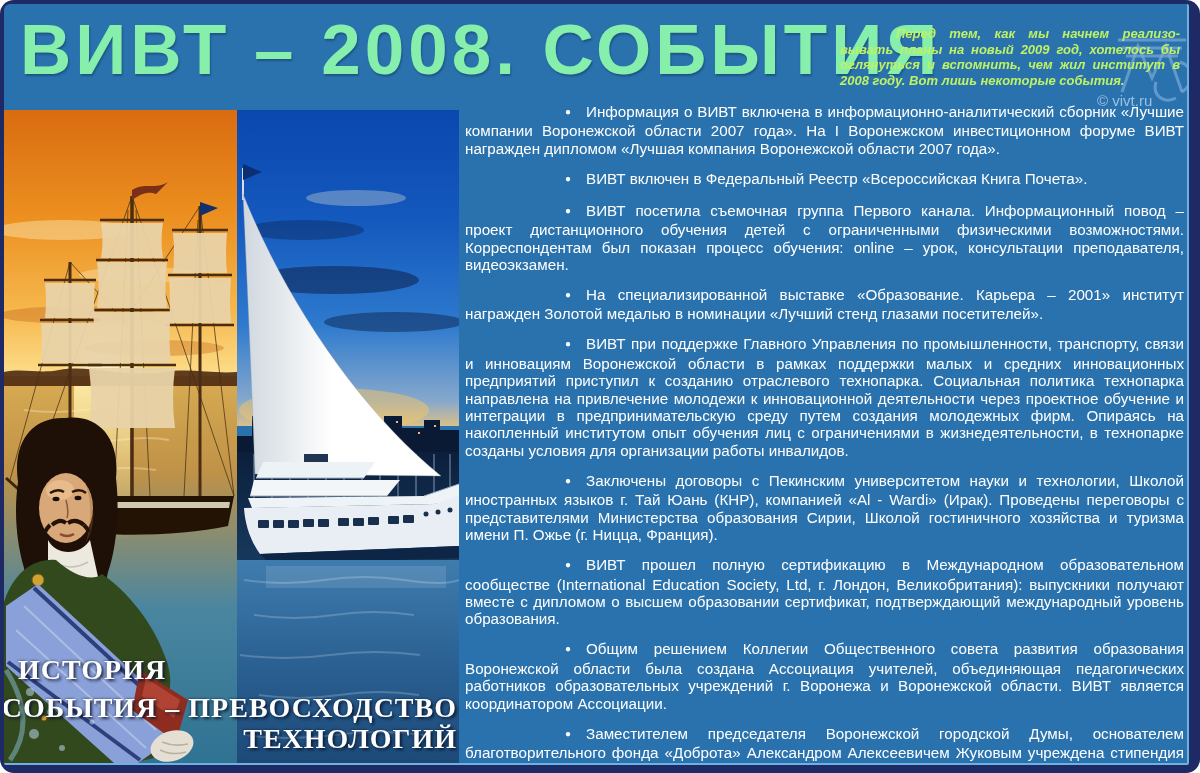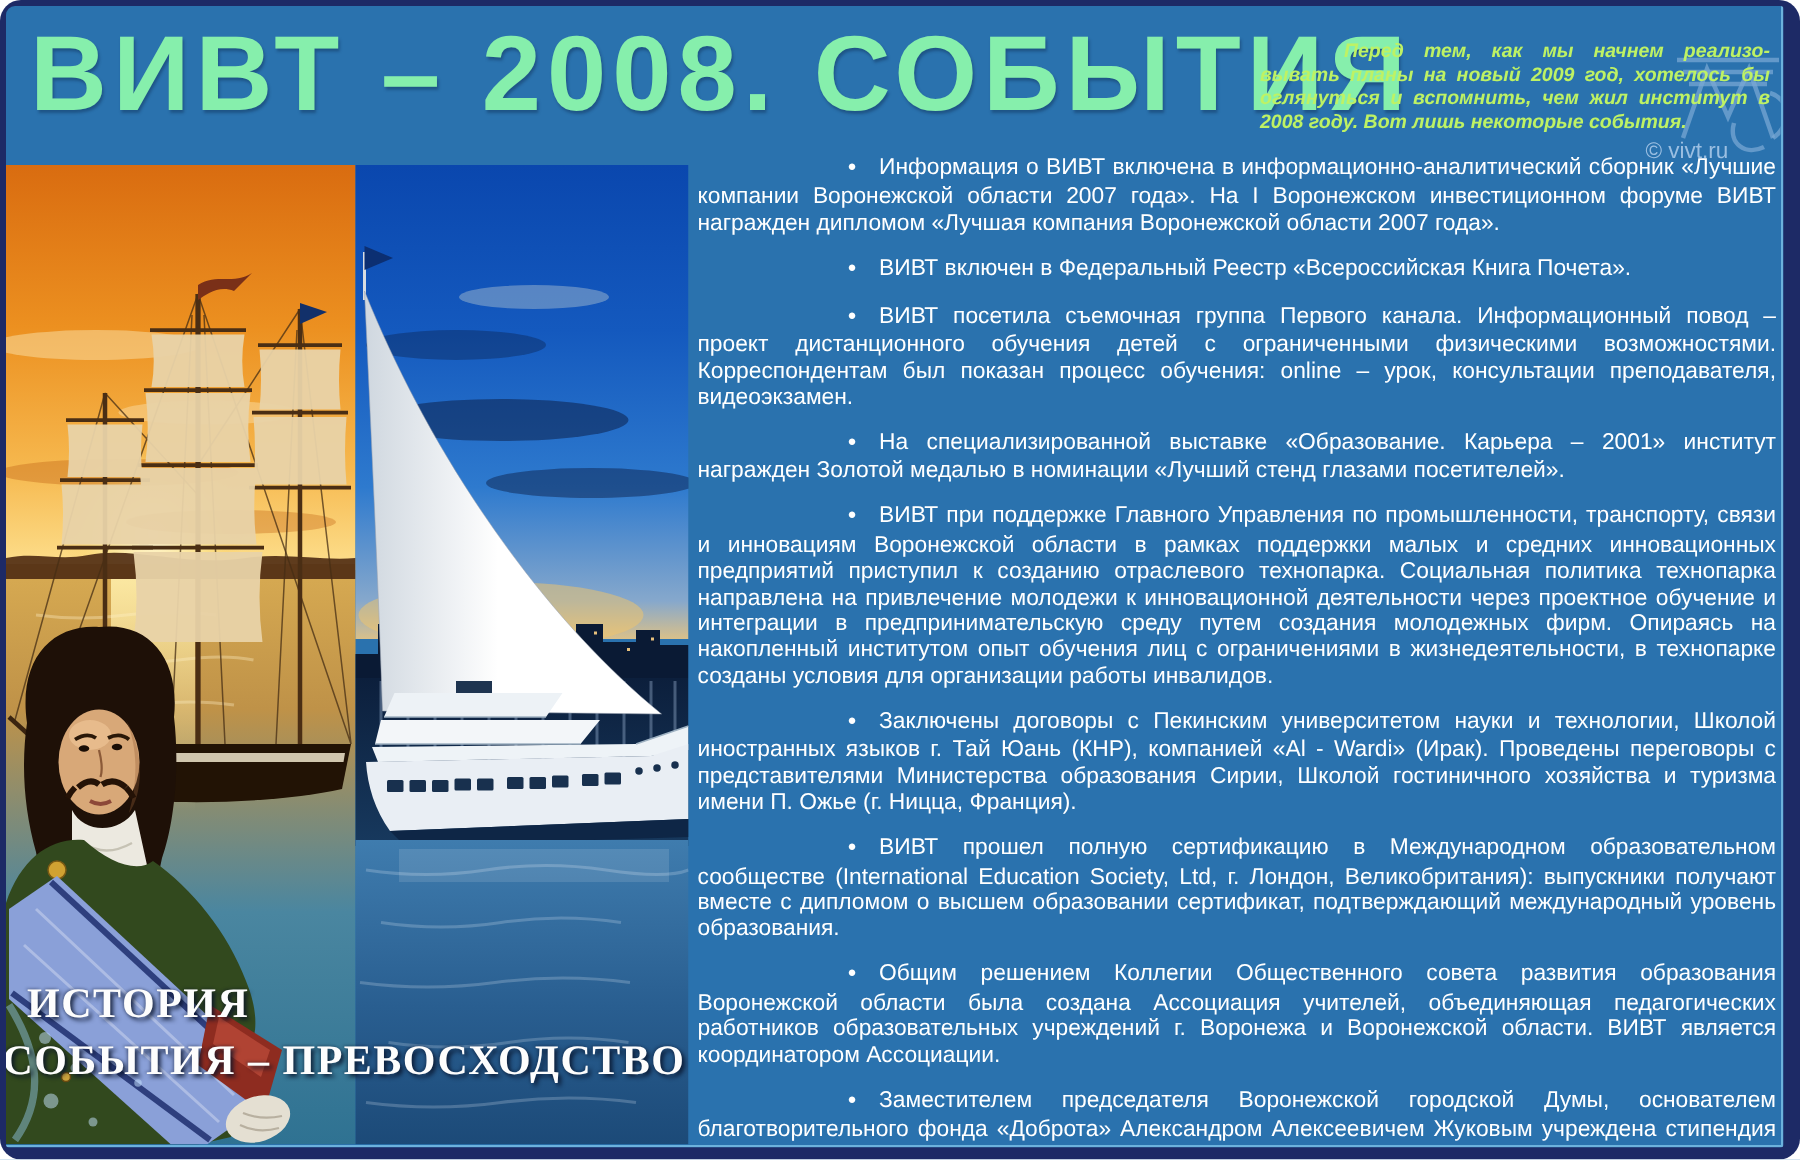--- a/index.html
+++ b/index.html
@@ -296,20 +296,21 @@
             <circle cx="46" cy="602" r="3"></circle>
             <circle cx="30" cy="624" r="5"></circle>
           <circle cx="58" cy="638" r="3"></circle>
             <circle cx="88" cy="612" r="2.5"></circle>
         </g>
         <path d="M2,560 C22,592 26,622 6,650" stroke="rgba(150,205,240,.45)" stroke-width="5" fill="none"></path>
       </svg>
 
       <div class="slog slog1">ИСТОРИЯ</div>
       <div class="slog slog2">СОБЫТИЯ – ПРЕВОСХОДСТВО</div>
+      <div class="slog slog3">ТЕХНОЛОГИЙ</div>
     </div>
 
     <div class="events">
       <p><span class="blt">●</span><span>Информация о ВИВТ включена в информационно-аналитический сборник «Лучшие компании Воронежской области 2007 года». На I Воронежском инвестиционном  форуме ВИВТ награжден дипломом «Лучшая компания Воронежской области 2007 года».</span></p>
       <p><span class="blt">●</span><span>ВИВТ включен в Федеральный Реестр «Всероссийская Книга Почета».</span></p>
       <p><span class="blt">●</span><span>ВИВТ посетила съемочная группа Первого канала. Информационный повод – проект дистанционного обучения детей с ограниченными физическими возможностями. Корреспондентам был показан процесс обучения: online – урок, консультации преподавателя, видеоэкзамен.</span></p>
       <p><span class="blt">●</span><span>На специализированной выставке «Образование. Карьера – 2001» институт награжден Золотой медалью в номинации «Лучший стенд глазами посетителей».</span></p>
       <p><span class="blt">●</span><span>ВИВТ при поддержке Главного Управления по промышленности, транспорту, связи и инновациям Воронежской области в рамках поддержки малых и средних инновационных предприятий приступил к созданию отраслевого технопарка. Социальная политика технопарка направлена на привлечение молодежи к инновационной деятельности через проектное обучение и интеграции в предпринимательскую среду путем создания молодежных фирм. Опираясь на накопленный институтом опыт обучения лиц с ограничениями в жизнедеятельности, в технопарке созданы условия для организации работы инвалидов.</span></p>
       <p><span class="blt">●</span><span>Заключены договоры с Пекинским университетом науки и технологии, Школой иностранных языков г. Тай Юань (КНР), компанией «Al - Wardi» (Ирак). Проведены переговоры с представителями Министерства образования Сирии, Школой гостиничного хозяйства и туризма имени П. Ожье (г. Ницца, Франция).</span></p>
       <p><span class="blt">●</span><span>ВИВТ прошел полную сертификацию в Международном образовательном сообществе (International Education Society, Ltd, г. Лондон, Великобритания):  выпускники получают вместе с дипломом о высшем образовании сертификат, подтверждающий международный уровень образования.</span></p>

